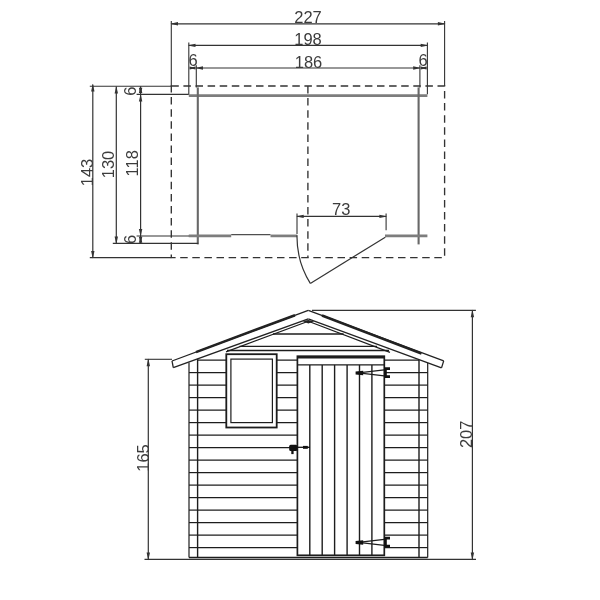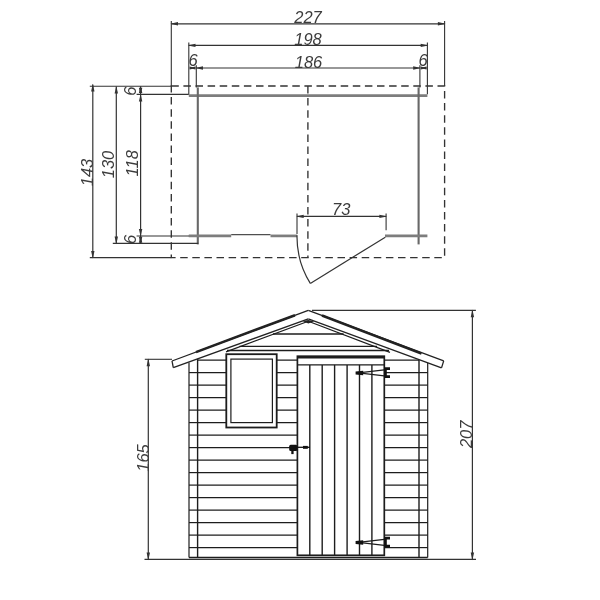--- a/index.html
+++ b/index.html
@@ -1,16 +1,16 @@
 <!DOCTYPE html>
 <html><head>
 <meta charset="utf-8">
 <style>
   html,body{margin:0;padding:0;background:#ffffff;}
-  .page{width:600px;height:600px;position:relative;background:#fff;font-style:italic;}
+  .page{width:600px;height:600px;position:relative;background:#fff;}
   svg{display:block;}
   text{font-family:"Liberation Sans", sans-serif; fill:#3c3c3c;}
 </style>
 </head>
 <body>
 <div class="page">
 <svg width="600" height="600" viewBox="0 0 600 600">
 
 <g id="plan-roof">
 <rect x="171.3" y="86" width="273.3" height="171.6" fill="none" stroke="#333" stroke-width="1.35" stroke-dasharray="7.5 4.6"></rect>

